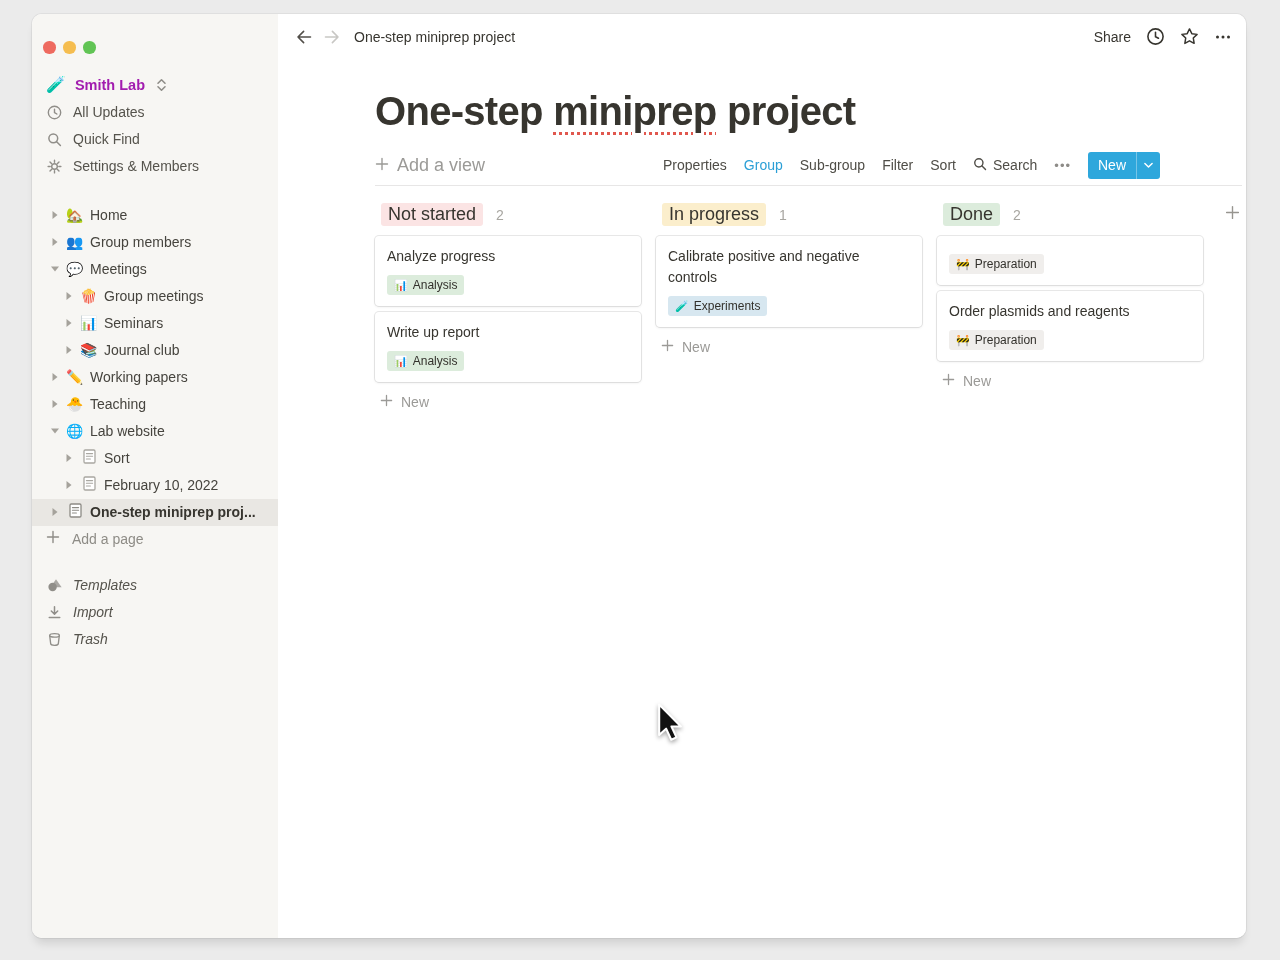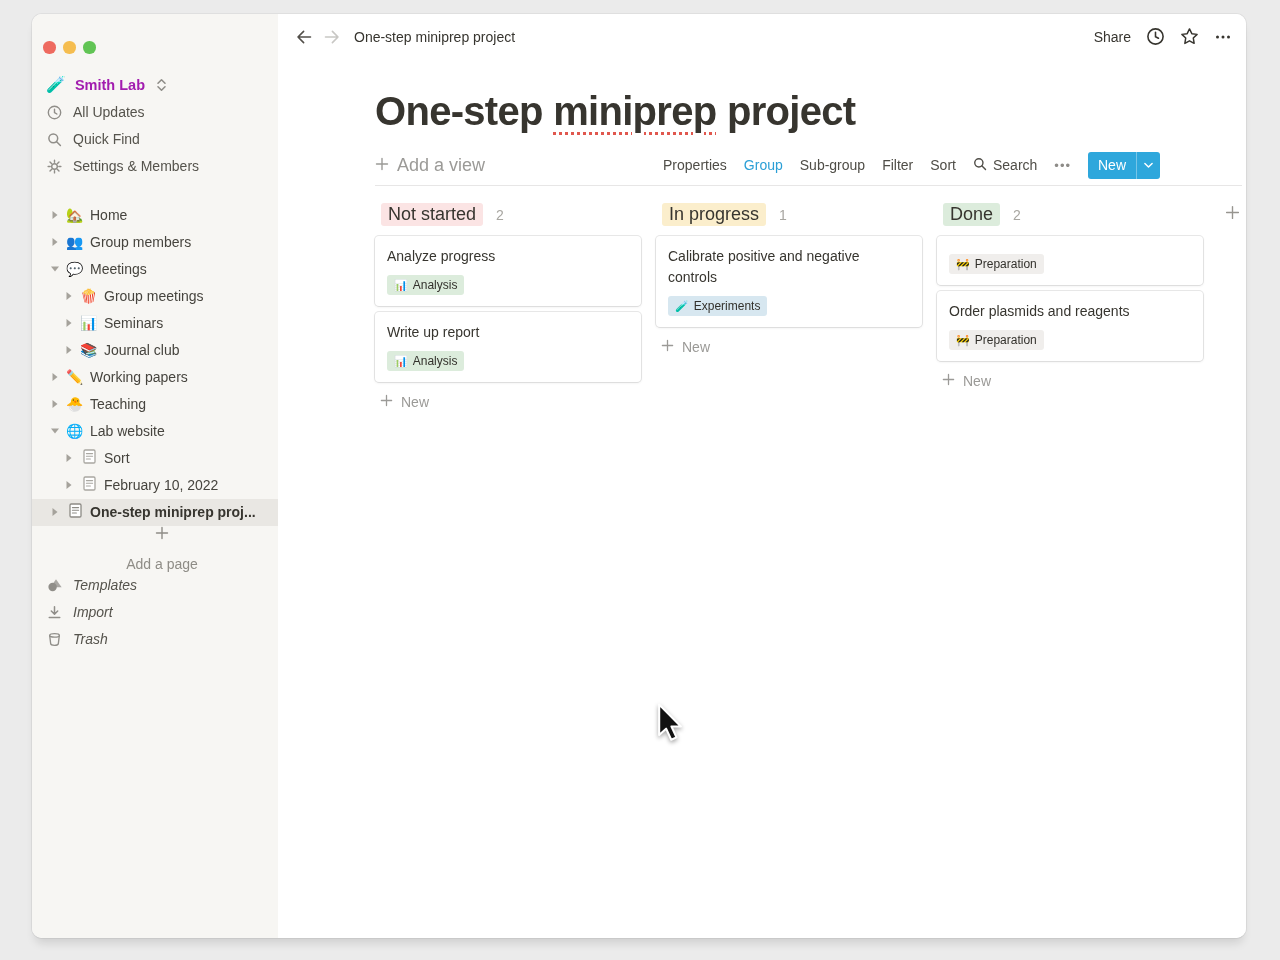--- a/index.html
+++ b/index.html
@@ -28,21 +28,21 @@
 
   .tree { margin-top:22px; }
   .trow { display:flex; align-items:center; height:27px; padding-left:14px; cursor:pointer; }
   .trow.lvl1 { padding-left:28px; }
   .trow .caret { width:18px; display:flex; justify-content:center; align-items:center; flex:none; color:#a5a29b; }
   .trow .t-emo { width:22px; font-size:14px; text-align:center; flex:none; line-height:16px; }
   .trow .t-lbl { font-size:14px; font-weight:500; color:#46443e; margin-left:4px; white-space:nowrap;
     overflow:hidden; text-overflow:ellipsis; }
   .trow.selected { background:#e9e7e3; }
   .trow.selected .t-lbl { font-weight:700; color:#37352f; }
-  .addpage { display:flex; align-items:center; height:27px; padding-left:14px; gap:12px; color:#8e8c86; cursor:pointer;flex-direction:column; }
+  .addpage { display:flex; align-items:center; height:27px; padding-left:14px; gap:12px; color:#8e8c86; cursor:pointer; }
   .addpage .ap-lbl { font-size:14px; font-weight:500; }
 
   .side-footer { margin-top:19px;font-style:italic; }
   .side-footer .s-lbl { color:#55534c; }
 
   
   .main { position:absolute; left:246px; top:0; right:0; bottom:0; background:#fff; }
   .topbar { height:45px; display:flex; align-items:center; padding:0 14px 0 17px; }
   .nav-arrows { display:flex; gap:10px; align-items:center; }
   .breadcrumb { margin-left:13px; font-size:14px; color:#37352f; }

